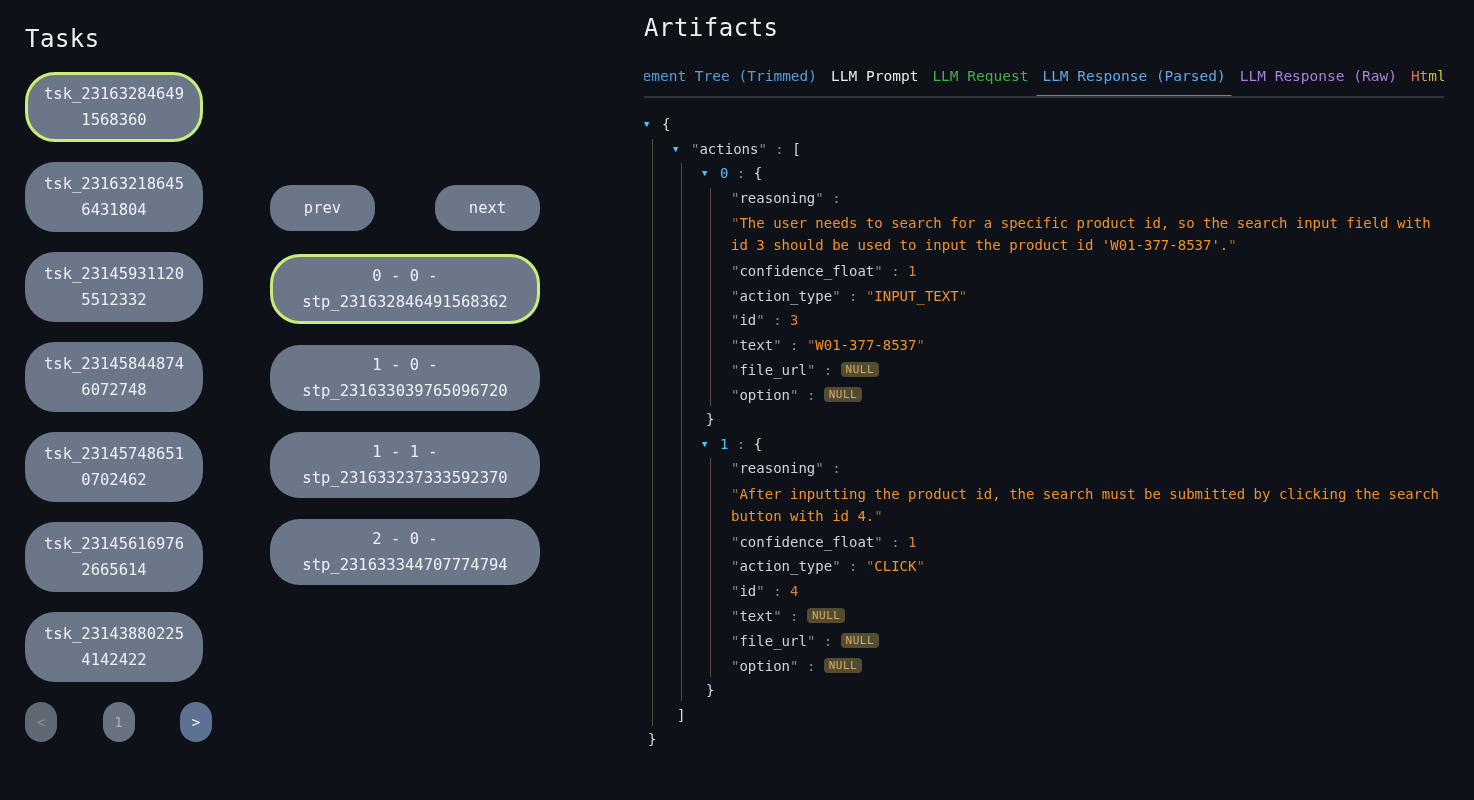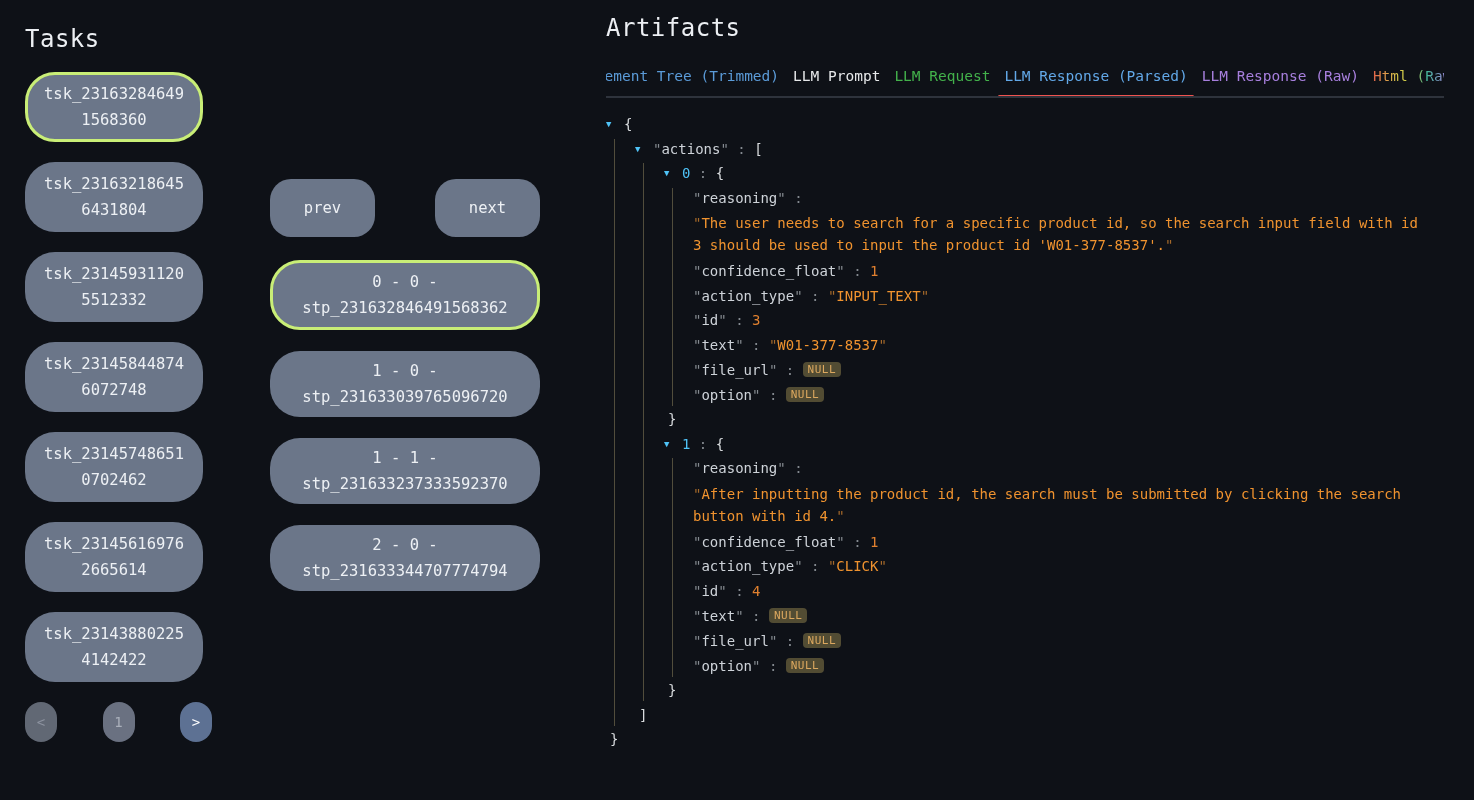--- a/index.html
+++ b/index.html
@@ -20,41 +20,41 @@
   html,body{margin:0;padding:0}
   body{
     width:1474px;height:800px;overflow:hidden;
     background:var(--bg);
     color:#e8eaed;
     font-family:"DejaVu Sans Mono", monospace;
   }
   .app{display:flex;align-items:center}
   .col-tasks{flex:none;width:188px;margin-left:25px}
   .col-steps{flex:none;width:270px;margin-left:57px}
-  .col-art{flex:1;min-width:0;margin-left:66px;margin-right:30px}
+  .col-art{flex:1;min-width:0;margin-left:104px;margin-right:30px}
 
   .title{font-size:24px;font-weight:500;color:#eceff3;margin:14px 0 0;letter-spacing:.5px;line-height:28px}
 
   .task-list{margin-top:19px;display:flex;flex-direction:column;gap:20px;width:178px}
   .btn{
     background:var(--btn-fill);border:none;border-radius:30px;color:#edf0f4;
     font-family:"DejaVu Sans Mono",monospace;font-size:15.5px;line-height:26px;
     display:flex;align-items:center;justify-content:center;text-align:center;cursor:pointer;
   }
   .task-btn{min-height:70px;width:178px;padding:4px 16px;word-break:break-all}
   .selected{border:3px solid var(--sel-border)}
 
   .pager{width:187px;display:flex;justify-content:space-between;margin-top:20px}
   .pill{width:32px;height:40px;border-radius:20px;display:flex;align-items:center;justify-content:center;font-size:14px;cursor:pointer}
   .pill-prev{background:#61687455;background:#616874;color:#8d93a0}
   .pill-page{background:#6a7181;color:#aab0bb}
   .pill-next{background:#5d7193;color:#ffffff}
 
   .step-nav{display:flex;justify-content:space-between;margin-top:17px}
-  .nav-btn{width:105px;height:58px;border-radius:21px}
+  .nav-btn{width:105px;height:46px;border-radius:21px}
   .step-list{margin-top:23px;display:flex;flex-direction:column;gap:21px}
   .step-btn{min-height:66px;width:270px;padding:6px 16px}
 
   .tabs-wrap{margin-top:26px;overflow:hidden;border-bottom:2px solid #2e333c}
   .tabs{display:flex;gap:14px;margin-left:-19px;white-space:nowrap}
   .tab{flex:none;font-size:14.5px;padding-bottom:12px;position:relative;cursor:pointer}
   .tab.active::after{content:"";position:absolute;bottom:-2px;left:-6px;right:-6px;height:3px;background:#ef5350;border-radius:2px}
   .tab.rainbow{
     background:linear-gradient(90deg,#e0634b 0%,#d8c84a 28%,#cdd24a 45%,#45b89c 62%,#9b7fd4 85%);
     -webkit-background-clip:text;background-clip:text;color:transparent}

